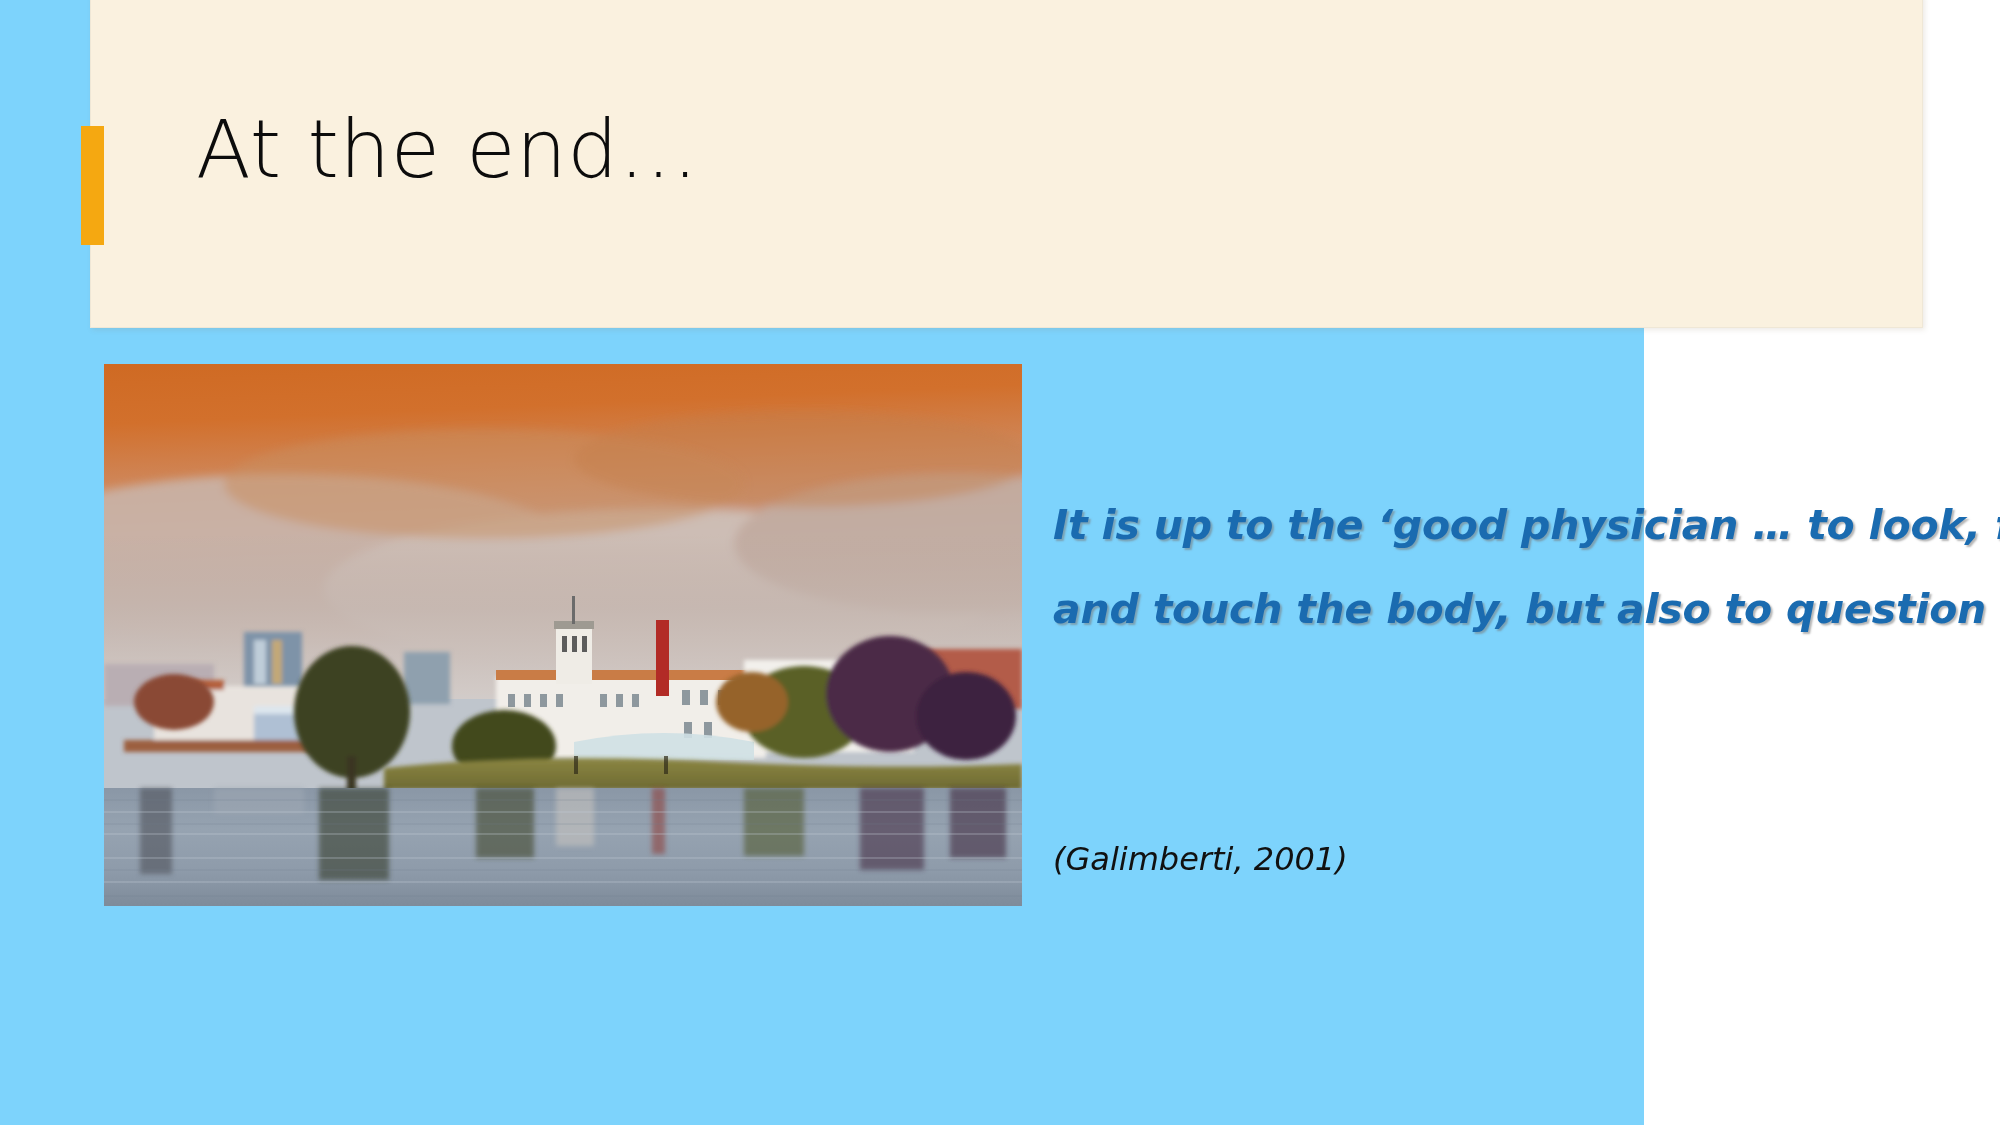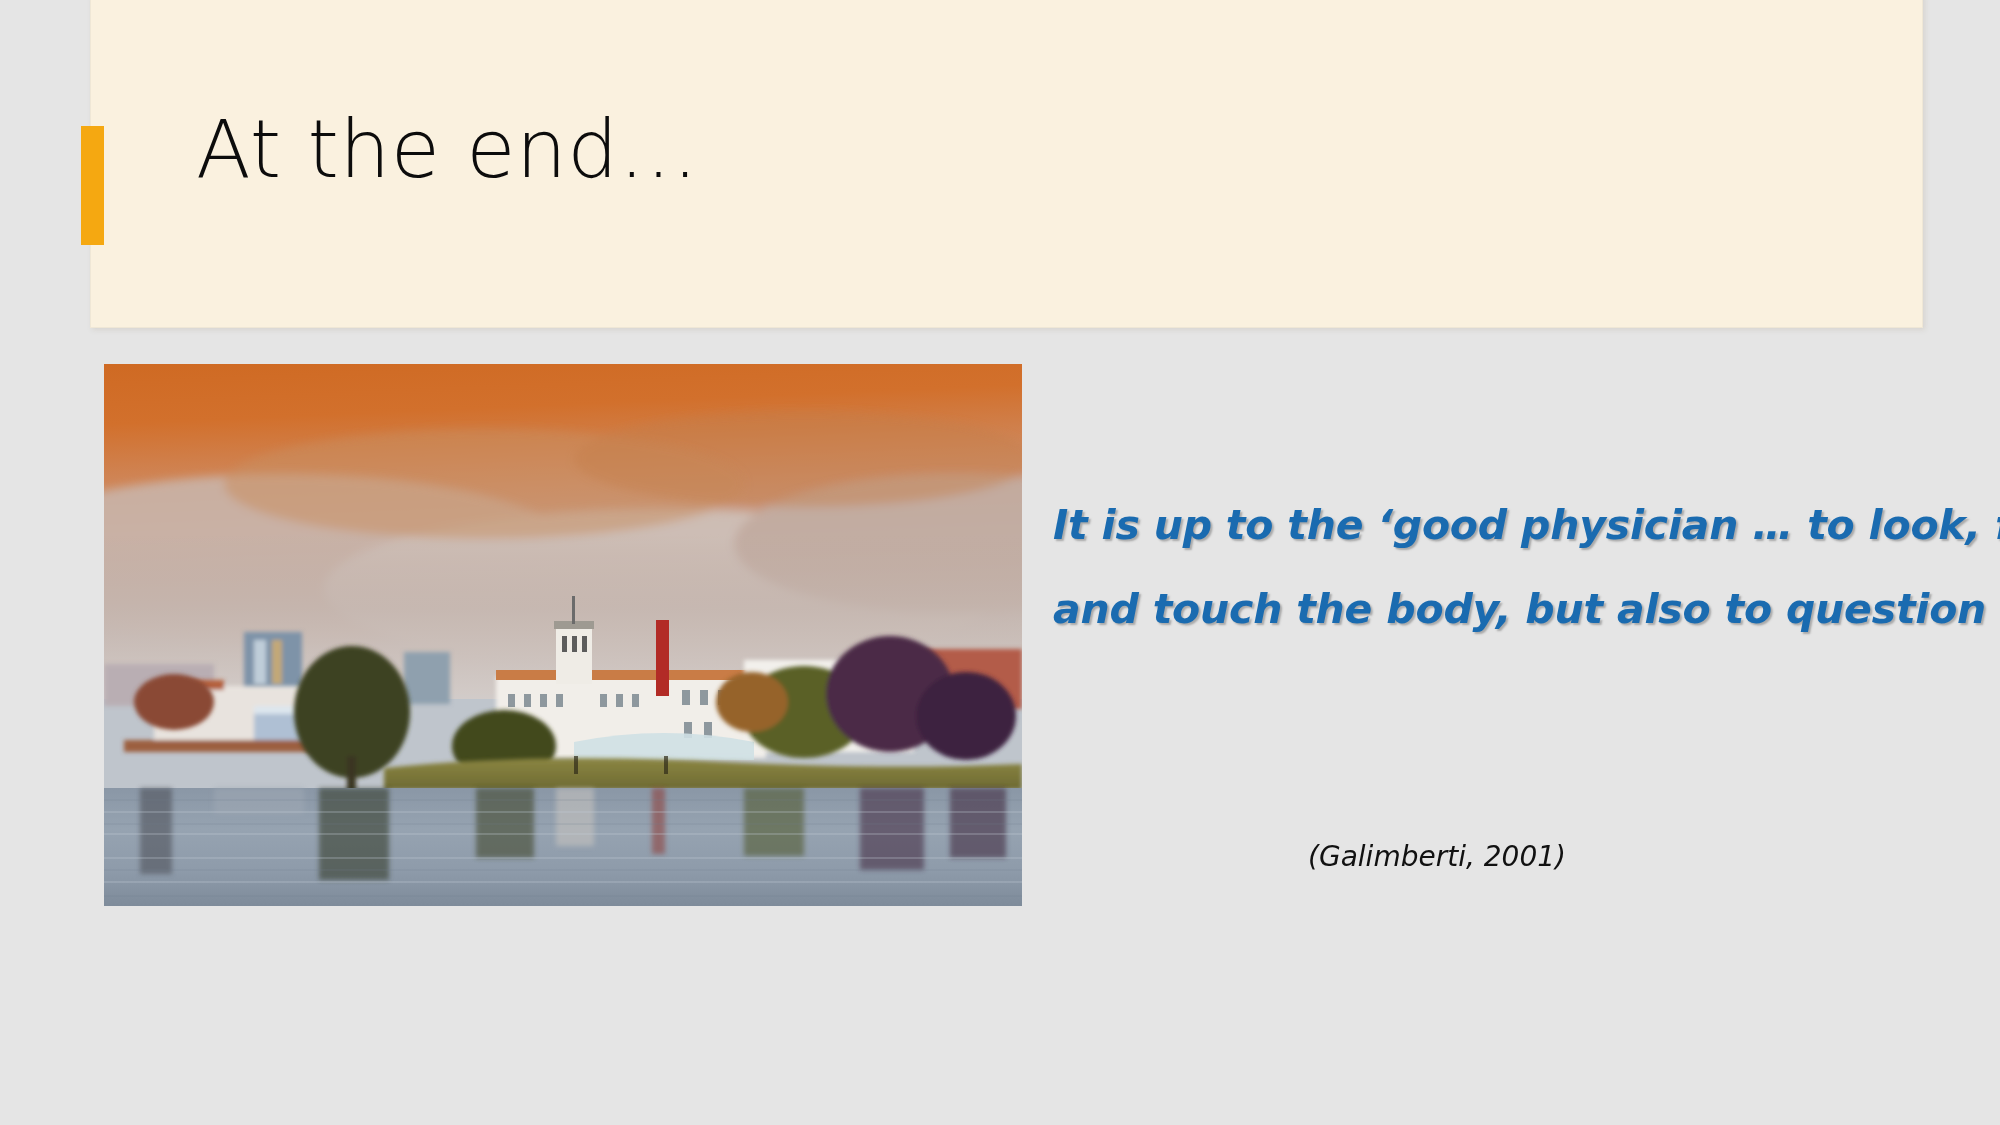--- a/index.html
+++ b/index.html
@@ -9,23 +9,23 @@
   }
   body {
     width: 2000px;
     height: 1125px;
     overflow: hidden;
     font-family: "Liberation Sans", sans-serif;
   }
 
   .slide {
     position: relative;
-    width: 2000px;
+    width: 1644px;
     height: 1125px;
-    background: #e5e5e5;
+    background: #7dd3fc;
   }
 
   
   .title-band {
     position: absolute;
     left: 90px;
     top: -6px;
     width: 1833px;
     height: 334px;
     background: #FAF1DF;
@@ -91,24 +91,24 @@
     text-shadow: 2px 2px 2px rgba(120,120,120,0.55);
     white-space: nowrap;
     letter-spacing: -0.2px;
   }
 
   .citation {
     position: absolute;
     left: 1053px;
     top: 840px;
     width: 768px;
-    text-align: center;
+    text-align: left;
     font-family: "DejaVu Sans", "Liberation Sans", sans-serif;
     font-style: italic;
-    font-size: 28px;
+    font-size: 32px;
     color: #111111;
   }
 </style>
 </head>
 <body>
 
 <div class="slide">
 
   <div class="title-band"></div>
   <div class="title-accent"></div>

